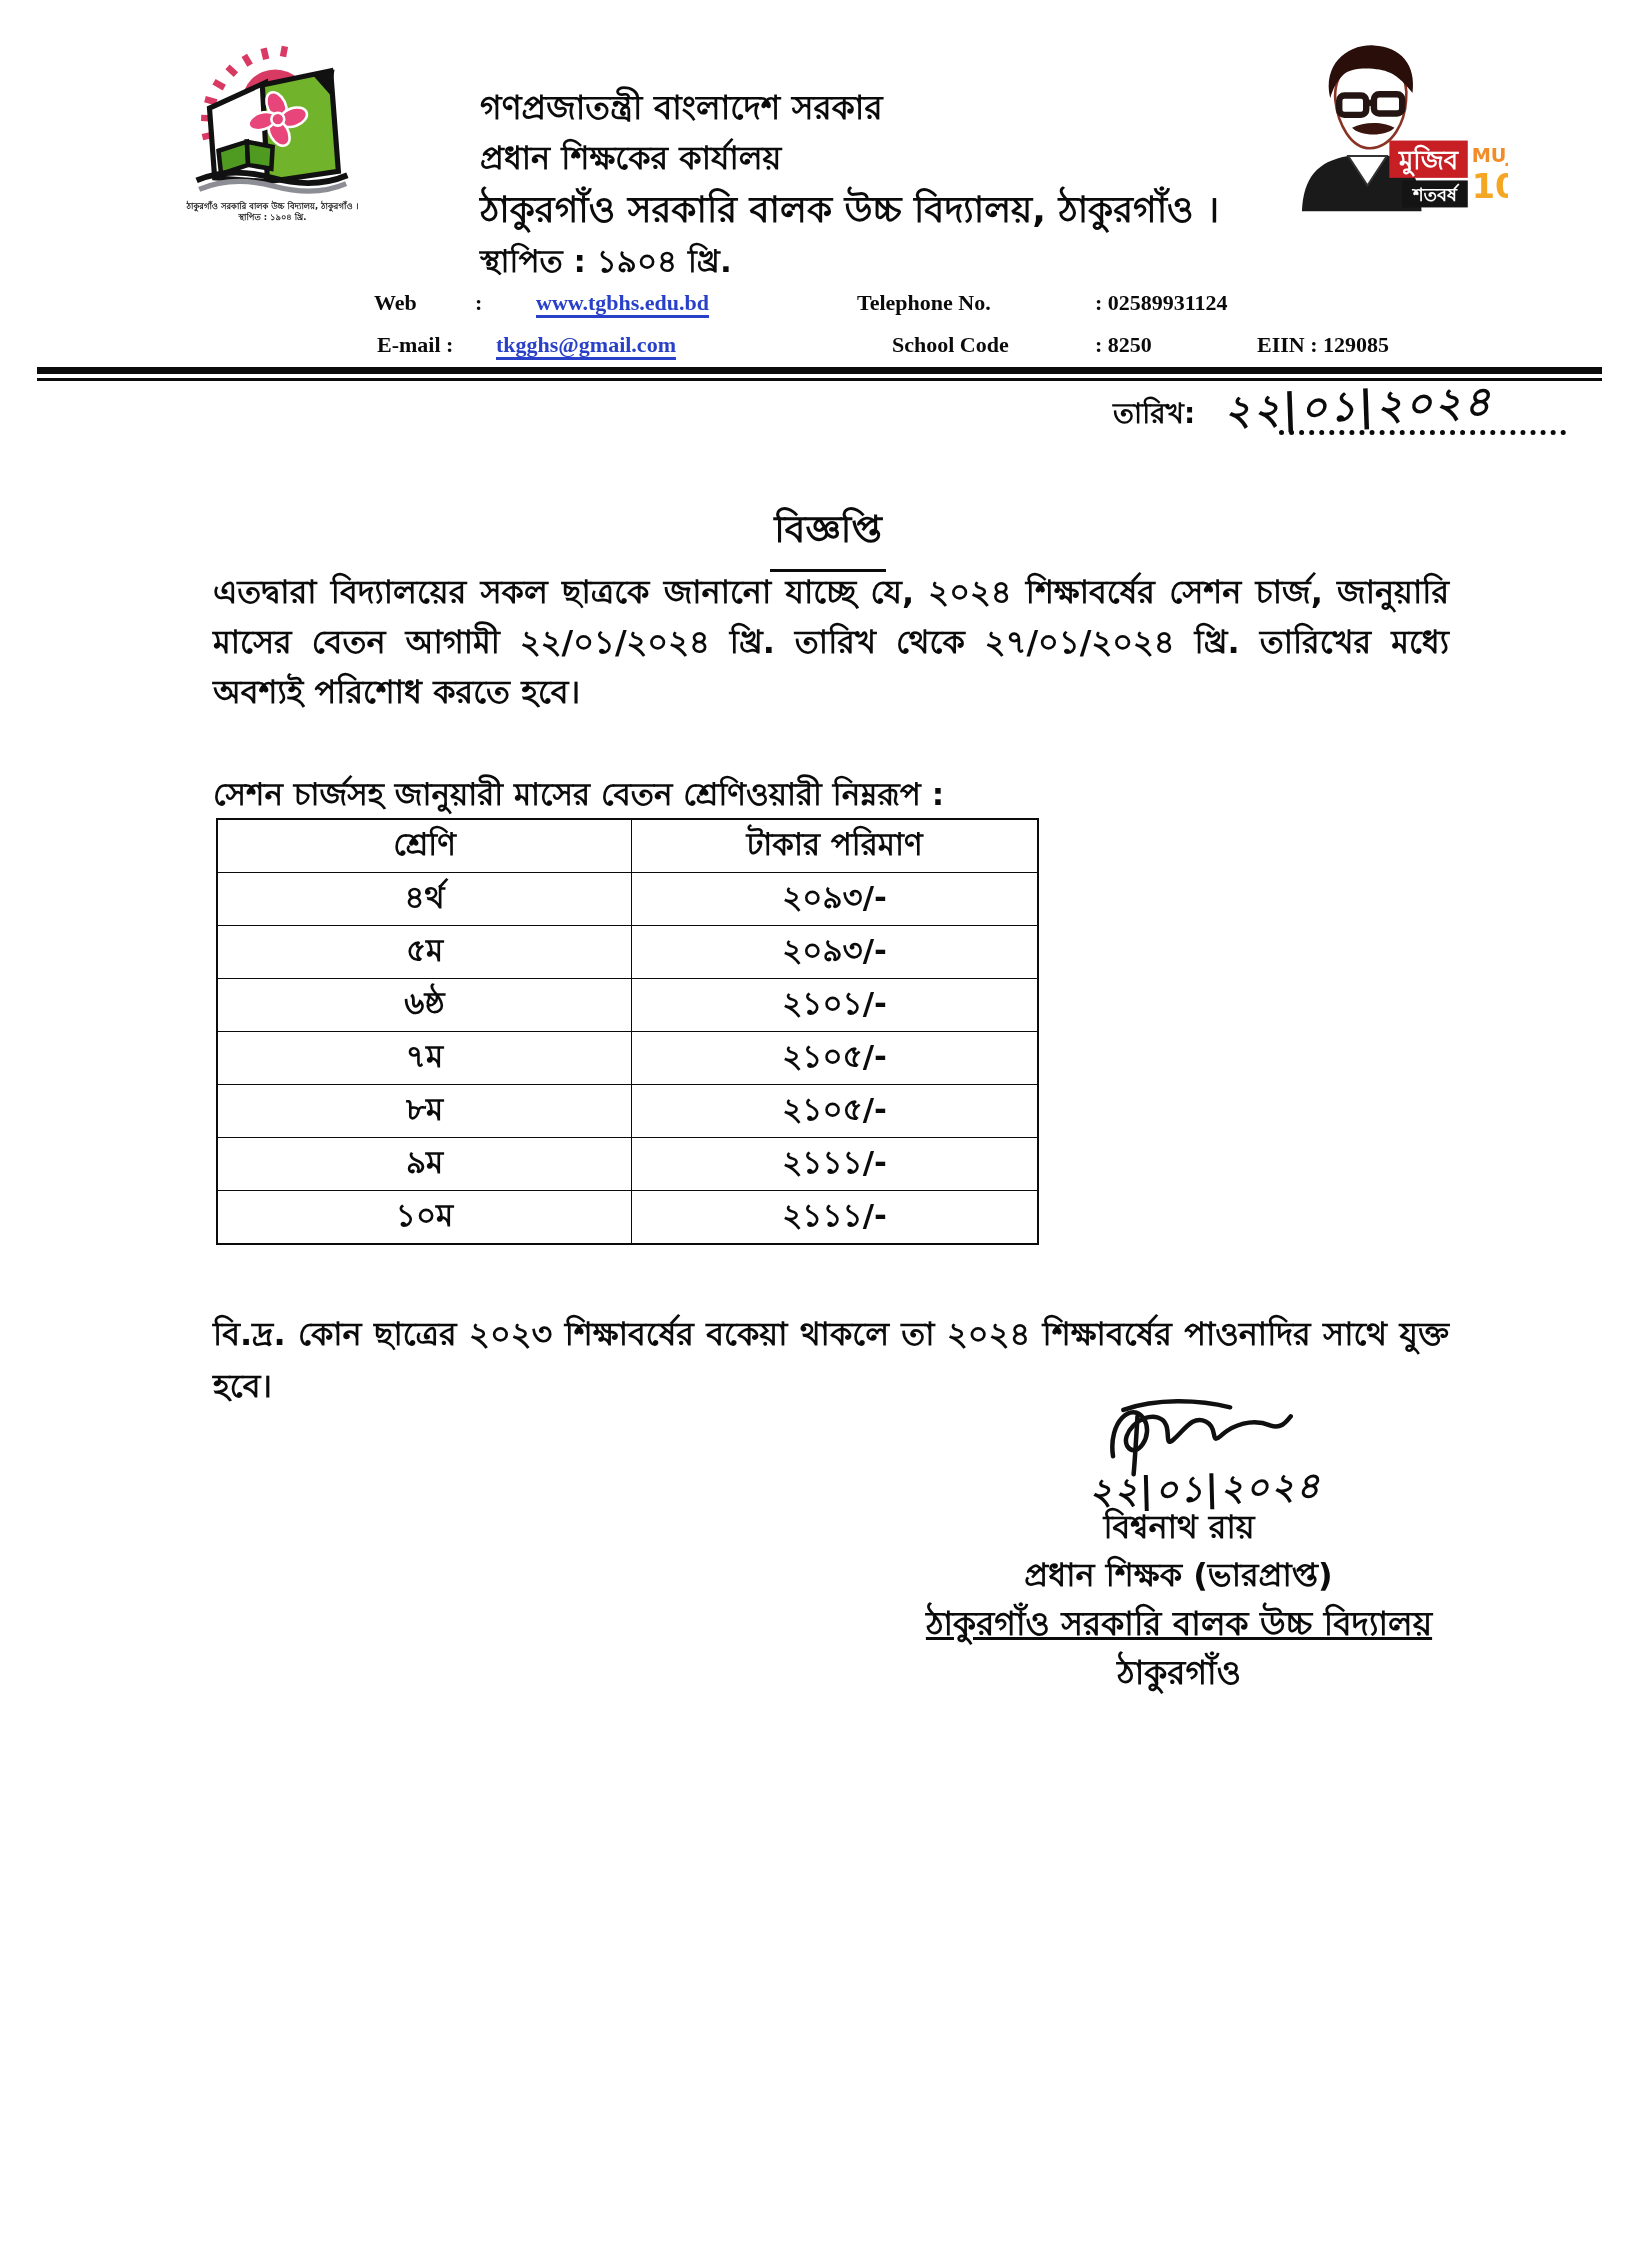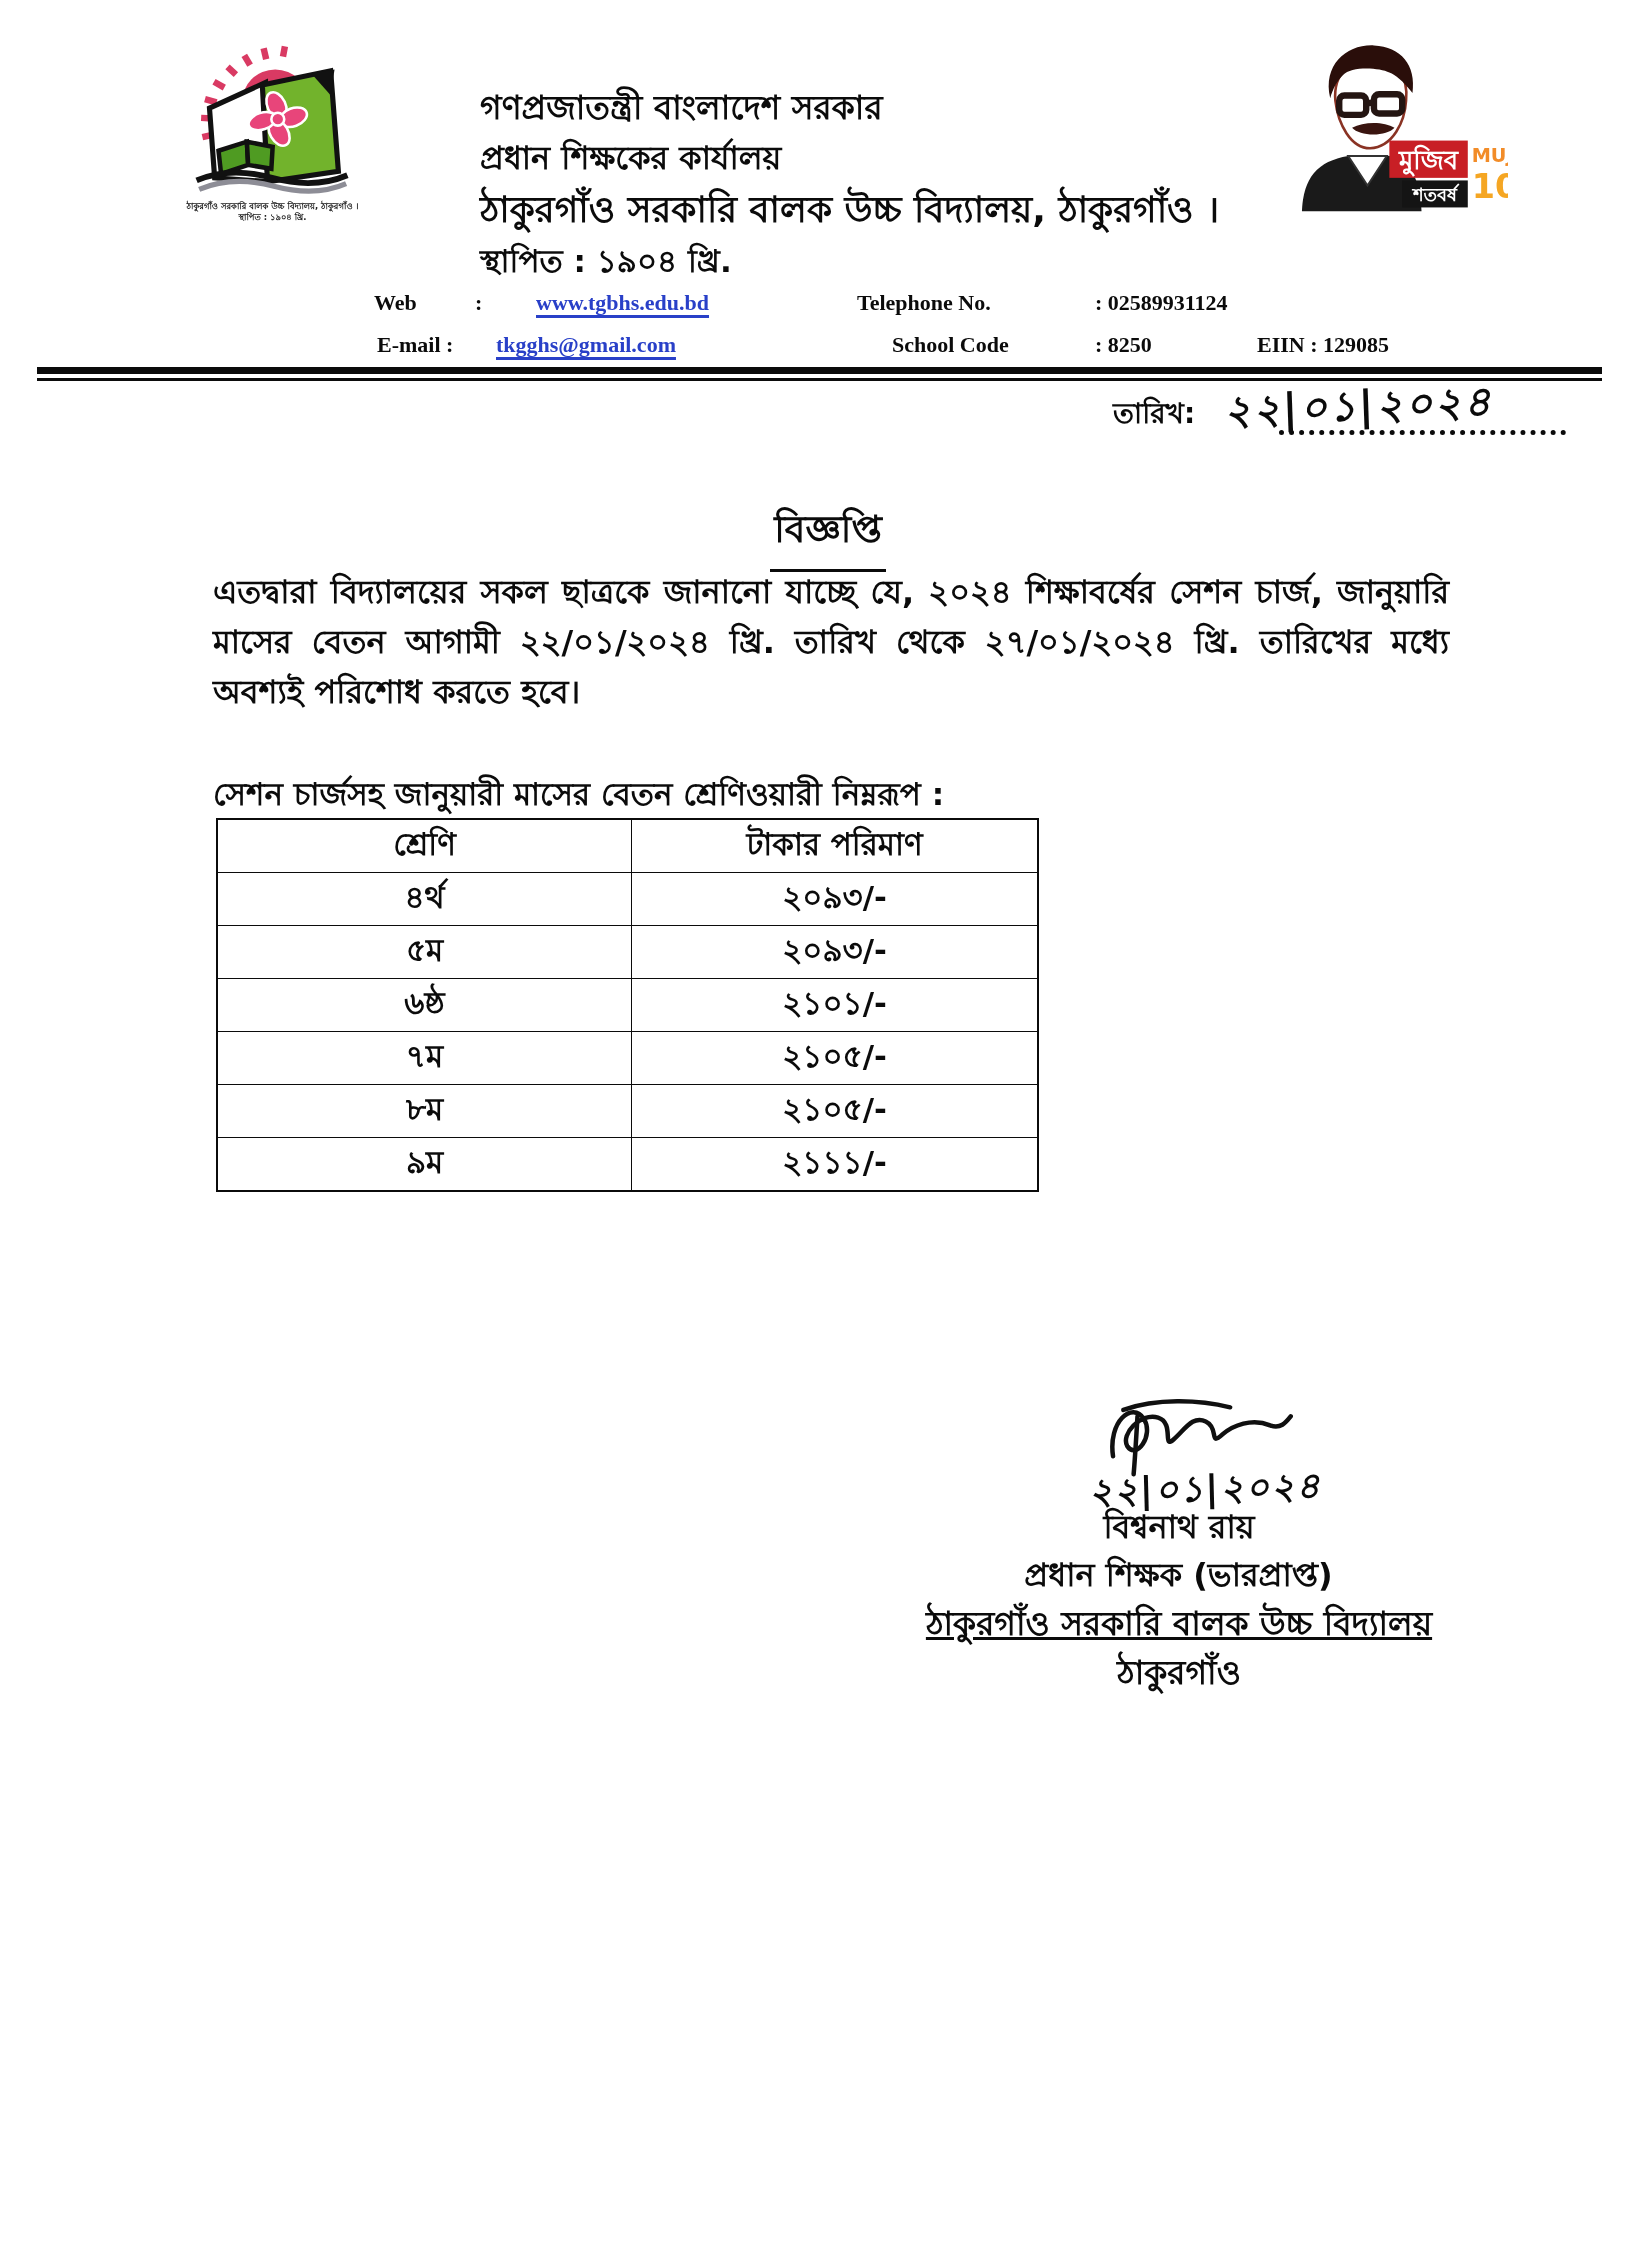--- a/index.html
+++ b/index.html
@@ -207,23 +207,28 @@
       <td>২১০৫/-</td>
     </tr>
     <tr>
       <td>৮ম</td>
       <td>২১০৫/-</td>
     </tr>
     <tr>
       <td>৯ম</td>
       <td>২১১১/-</td>
     </tr>
+    <tr>
+      <td>১০ম</td>
+      <td>২১১১/-</td>
+    </tr>
   </tbody>
     </table>
 
+  <div class="abs note-par bn">বি.দ্র. কোন ছাত্রের ২০২৩ শিক্ষাবর্ষের বকেয়া থাকলে তা ২০২৪ শিক্ষাবর্ষের পাওনাদির সাথে যুক্ত হবে।</div>
 
   <svg class="abs sig-svg" viewBox="0 0 320 130">
     <g fill="none" stroke="#101010" stroke-width="7" stroke-linecap="round">
       <path d="M28,98 C20,44 58,12 76,40 C92,66 64,104 50,82 C40,64 70,30 98,38 C124,46 104,88 122,72 C140,56 152,34 172,44 C194,54 176,84 198,64 C214,50 244,38 272,50 C288,56 296,46 304,36"></path>
       <path d="M44,26 C96,8 160,10 210,22"></path>
       <path d="M66,36 C64,70 62,104 60,126"></path>
     </g>
   </svg>
   <span class="abs sig-date bn">২২|০১|২০২৪</span>
   <div class="abs sig-name bn">বিশ্বনাথ রায়</div>

